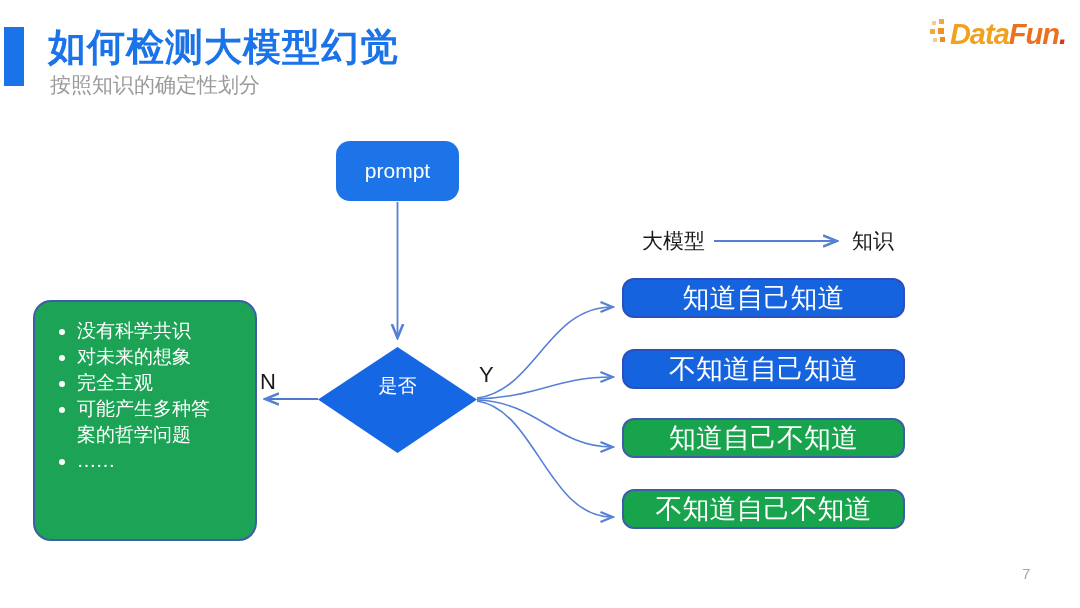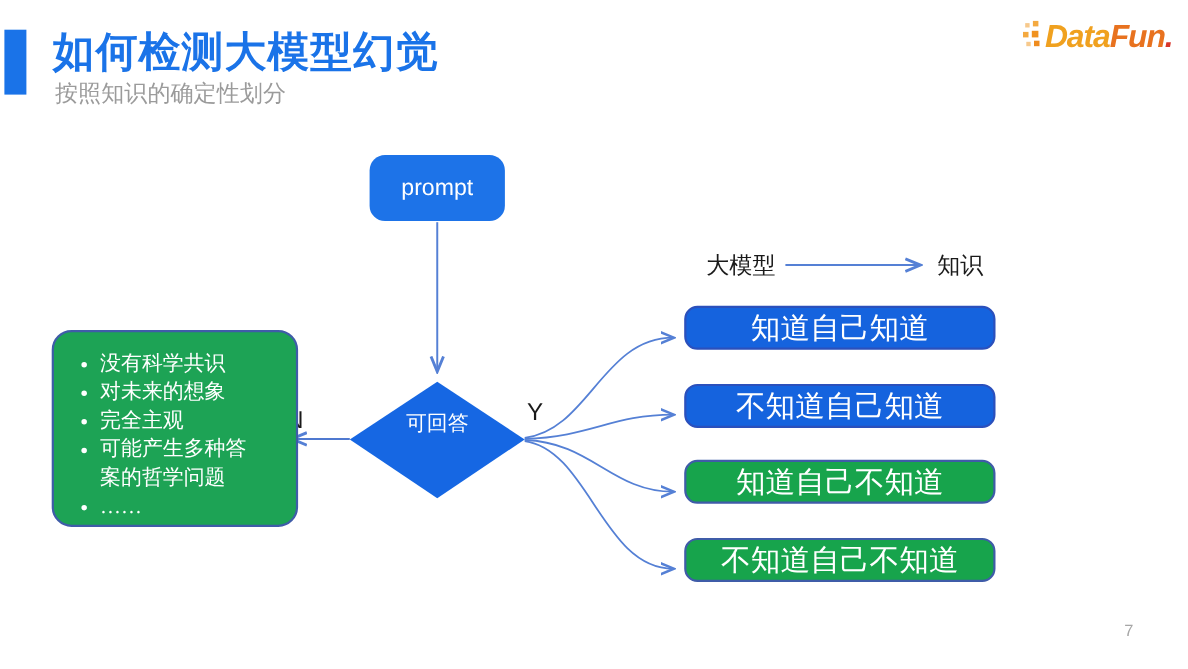--- a/index.html
+++ b/index.html
@@ -27,21 +27,21 @@
              font-family:"Liberation Sans",sans-serif;}
   .logo-p0{color:#f0a11f;} .logo-p1{color:#e8721f;} .logo-p2{color:#d8352a;}
 
   
   .shape-text{font-family:"Liberation Serif","DejaVu Serif",serif;color:#ffffff;}
   .prompt-box{left:336px;top:141px;width:123px;height:60px;border-radius:14px;
               display:flex;align-items:center;justify-content:center;
               color:#ffffff;font-size:21px;}
   .decision-label{left:337px;top:373px;width:121px;text-align:center;
                   font-size:19px;line-height:26px;}
-  .no-box{left:47px;top:300px;width:224px;height:179px;border-radius:18px;
+  .no-box{left:33px;top:300px;width:224px;height:241px;border-radius:18px;
           border:2px solid #be185d;box-sizing:border-box;}
   .no-box ul{margin:0;padding:16px 8px 0 42px;}
   .no-box li{font-family:"Liberation Serif","DejaVu Serif",serif;color:#fff;
              font-size:19px;line-height:26px;max-width:148px;}
   .yes-box{left:622px;width:283px;height:40px;border-radius:12px;border:2px solid;
            box-sizing:border-box;display:flex;align-items:center;justify-content:center;
            font-size:27px;}
   .yes-box-0{top:278px;} .yes-box-1{top:349px;} .yes-box-2{top:418px;} .yes-box-3{top:489px;}
 
   .branch-label{font-size:22px;color:#1a1a1a;}
@@ -90,21 +90,21 @@
   <path d="M477,400 C538,402 556,447 612,447" fill="none" stroke="#5580d5" stroke-width="1.6" marker-end="url(#arrow)"></path>
   <path d="M477,401 C535,409 548,517 612,517" fill="none" stroke="#5580d5" stroke-width="1.6" marker-end="url(#arrow)"></path>
   <polygon points="397.5,347 477,399.5 397.5,453 318,399.5" fill="#1667e3"></polygon>
 </svg>
 
 <div class="abs prompt-box" style="background-color: rgb(29, 115, 232);">
   <span>prompt</span>
 </div>
 
 <div class="abs decision-label shape-text">
-  <span style="display:block">可回答</span>
+  <span style="display:block">是否</span>
 </div>
 
 <div class="abs branch-label label-n">N</div>
 <div class="abs branch-label label-y">Y</div>
 
 <div class="abs axis-label axis-left">大模型</div>
 <div class="abs axis-label axis-right">知识</div>
 
 <div class="abs no-box" style="background-color: rgb(29, 163, 85); border-color: rgb(63, 92, 168);">
   <ul>

